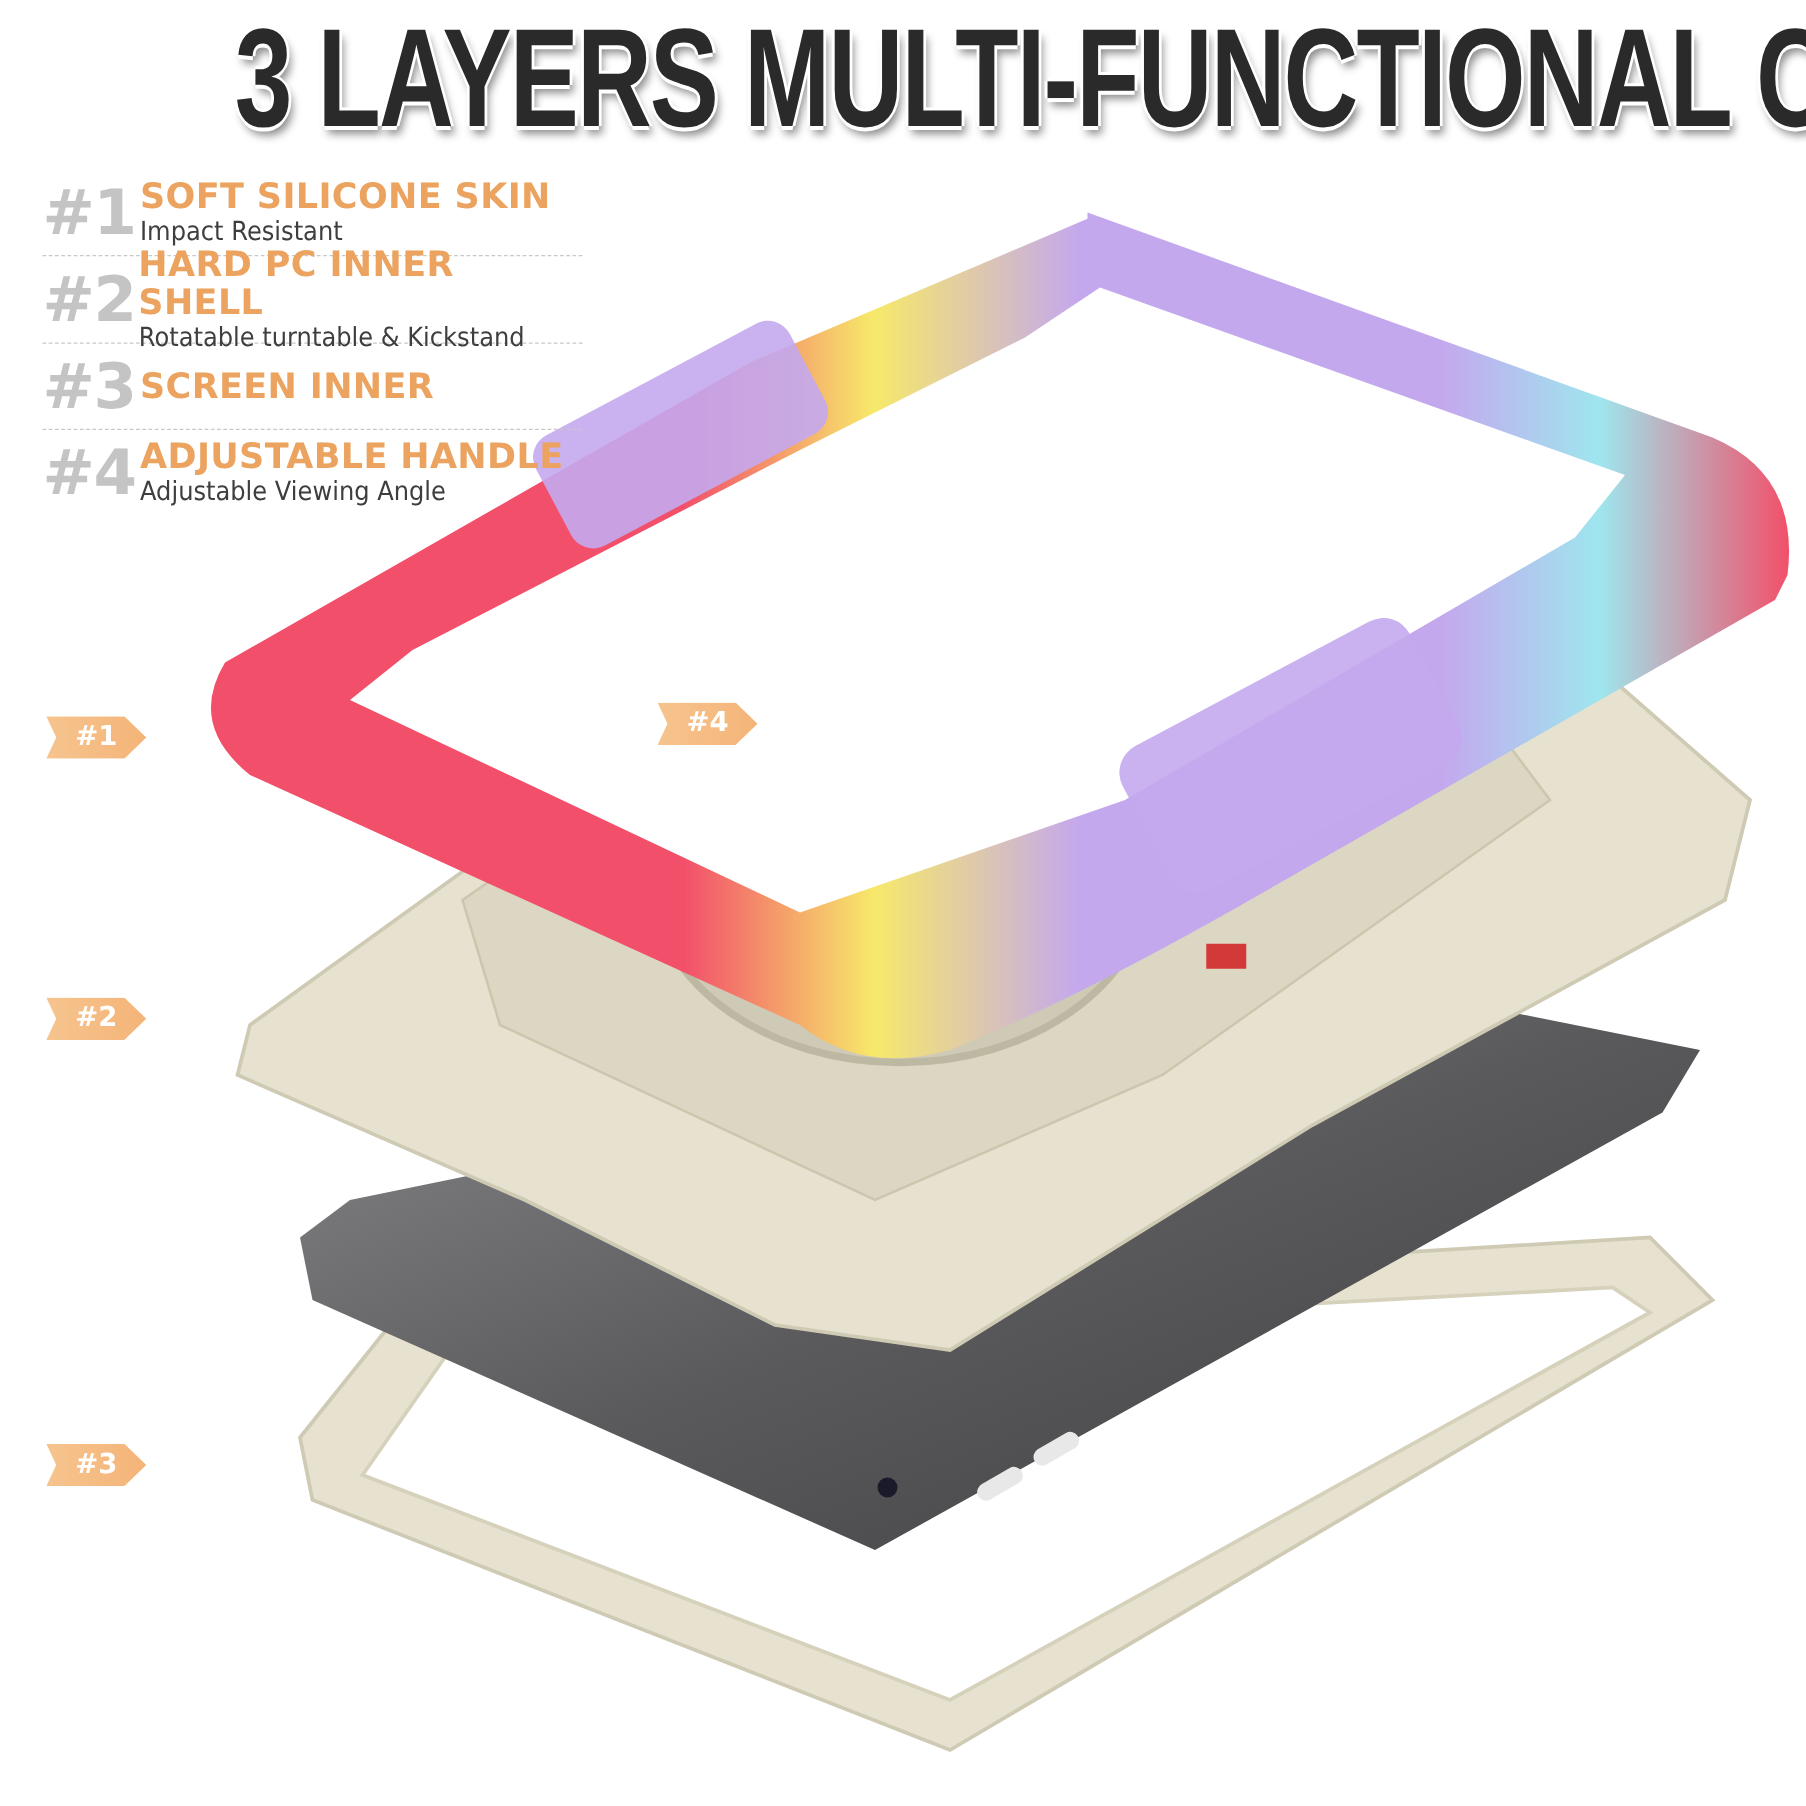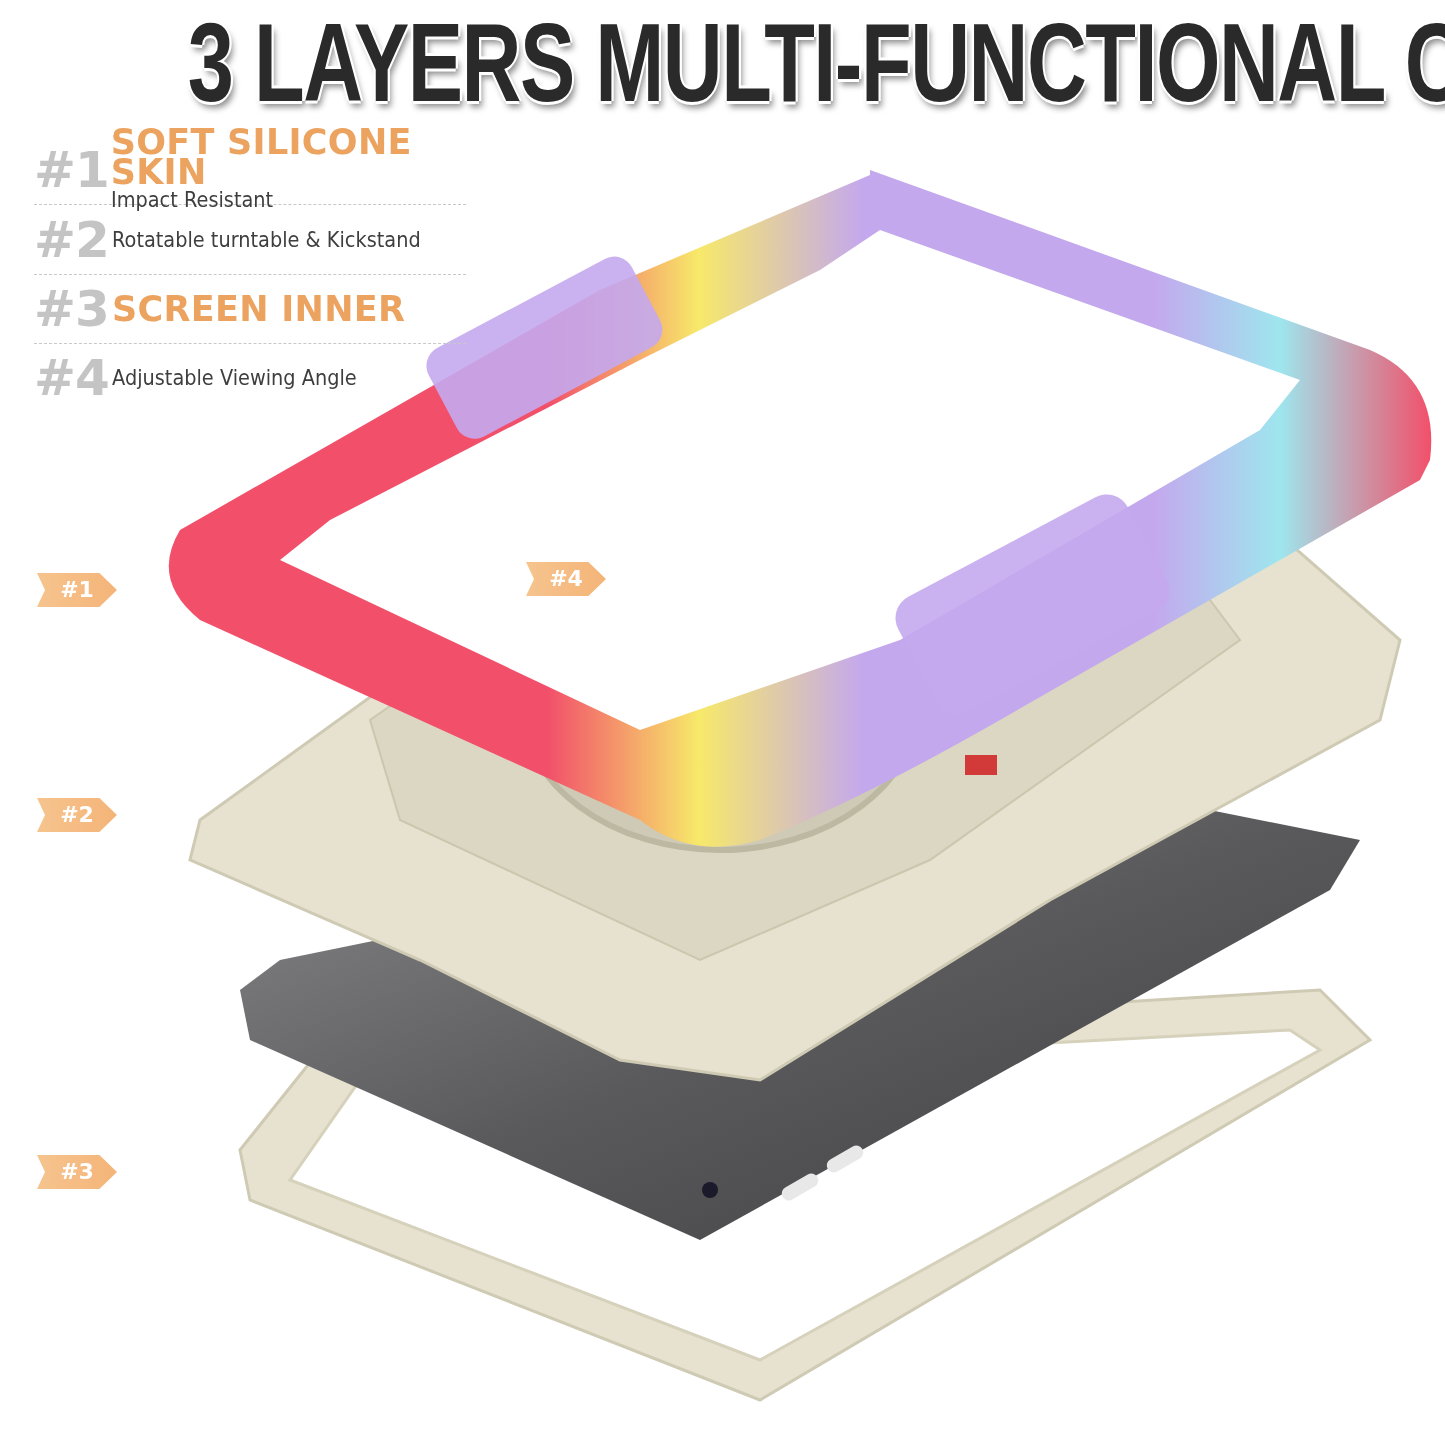--- a/index.html
+++ b/index.html
@@ -15,21 +15,21 @@
     }
 
     .features { position: absolute; left: 34px; top: 136px; width: 432px; }
     .feature { position: relative; display: flex; align-items: center; border-bottom: 1px dashed #c8c8c8; }
     .feature:last-child { border-bottom: none; }
     .feature .num {
       width: 76px; font-weight: 700; font-size: 50px; color: #c4c4c4; line-height: 1;
       letter-spacing: -1px; font-family: "DejaVu Sans", sans-serif;
     }
     .feature .txt { margin-left: 2px; }
-    .feature .head { font-weight: 700; font-size: 35px; color: #eba35f; font-family: "DejaVu Sans", sans-serif; letter-spacing: 0.3px; line-height: 30px; }
+    .feature .head { font-weight: 700; font-size: 28px; color: #eba35f; font-family: "DejaVu Sans", sans-serif; letter-spacing: 0.3px; line-height: 30px; }
     .feature .sub { font-size: 21px; color: #3e3e3e; font-family: "DejaVu Sans", sans-serif; line-height: 26px; transform: scaleX(0.92); transform-origin: left; white-space: nowrap; }
     .f1 { height: 68px; }
     .f2 { height: 69px; }
     .f3 { height: 68px; }
     .f4 { height: 68px; }
 
     .tag {
       position: absolute; width: 80px; height: 34px;
       background: linear-gradient(90deg, #f6c48e, #f4b478);
       clip-path: polygon(0 0, 78% 0, 100% 50%, 78% 100%, 0 100%, 10% 50%);
@@ -105,32 +105,34 @@
   <div class="feature f1">
     <div class="num">#1</div>
     <div class="txt">
       <div class="head">SOFT SILICONE SKIN</div>
       <div class="sub">Impact Resistant</div>
     </div>
   </div>
   <div class="feature f2">
     <div class="num">#2</div>
     <div class="txt">
+      <div class="head">HARD PC INNER SHELL</div>
       <div class="sub">Rotatable turntable &amp; Kickstand</div>
     </div>
   </div>
   <div class="feature f3">
     <div class="num">#3</div>
     <div class="txt">
       <div class="head">SCREEN INNER</div>
     </div>
   </div>
   <div class="feature f4">
     <div class="num">#4</div>
     <div class="txt">
+      <div class="head">ADJUSTABLE HANDLE</div>
       <div class="sub">Adjustable Viewing Angle</div>
     </div>
   </div>
 </div>
 
 <div class="tag" style="left:37px; top:573px;">#1</div>
 <div class="tag" style="left:37px; top:798px;">#2</div>
 <div class="tag" style="left:37px; top:1155px;">#3</div>
 <div class="tag" style="left:526px; top:562px;">#4</div>
 

